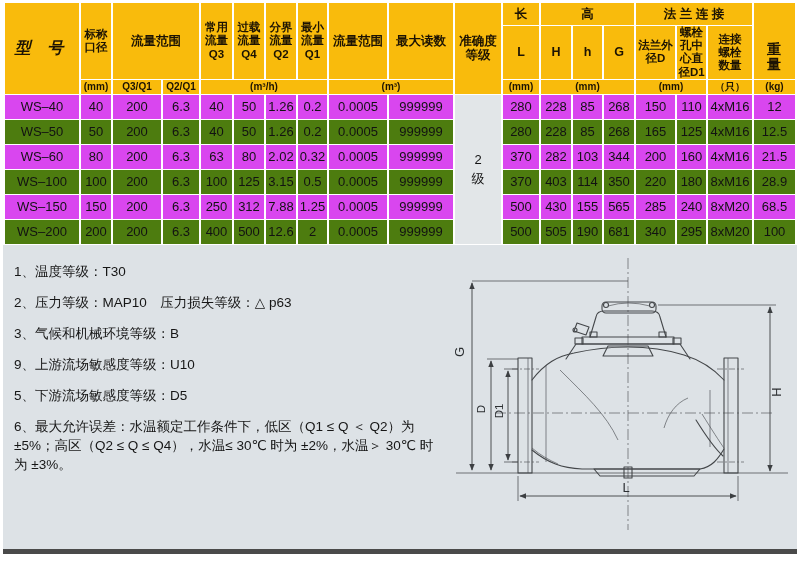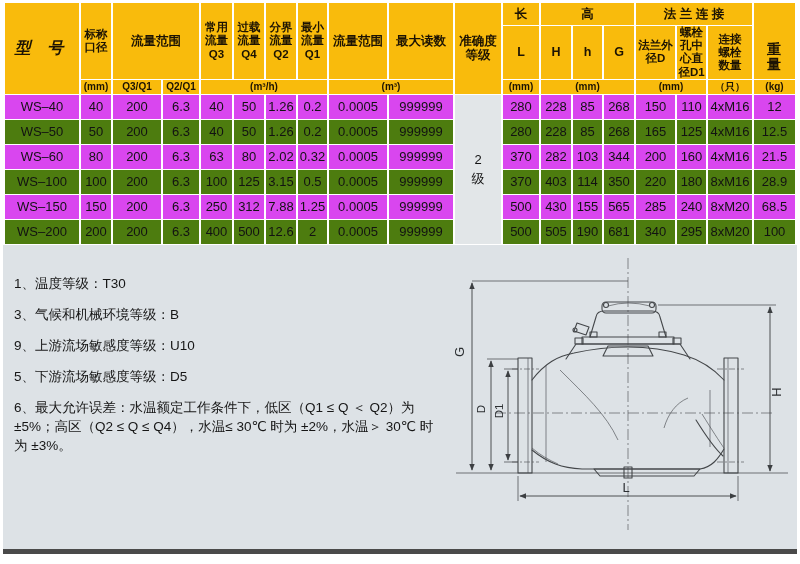--- a/index.html
+++ b/index.html
@@ -47,21 +47,21 @@
   .lower-section {
     position: absolute; left: 3px; top: 245px; width: 794px; height: 304px;
     background: #dde2e6;
   }
   .bottom-bar {
     position: absolute; left: 3px; top: 549px; width: 794px; height: 5px;
     background: #4a4a4a;
   }
   
   .notes {
-    position: absolute; left: 14px; top: 274px; width: 430px;
+    position: absolute; left: 14px; top: 262px; width: 430px;
     font-size: 13.5px; color: #161616;
   }
   .note { margin-bottom: 12px; line-height: 19px; }
   
   .drawing { position: absolute; left: 440px; top: 252px; }
   .outline { fill: none; stroke: #44474a; stroke-width: 1.1; stroke-linejoin: round; stroke-linecap: round; }
   .thinline { fill: none; stroke: #55585b; stroke-width: 0.7; }
   .dim { fill: none; stroke: #3c3f42; stroke-width: 0.9; }
   .ext { fill: none; stroke: #3c3f42; stroke-width: 0.7; }
   .cline { fill: none; stroke: #5a5d60; stroke-width: 0.7; stroke-dasharray: 11 3 2 3; }
@@ -255,20 +255,21 @@
         <td>8xM20</td>
         <td>100</td>
       </tr>
     </tbody>
 </table>
 
 <div class="lower-section"></div>
 
 <div class="notes">
     <div class="note">1、温度等级：T30</div>
+    <div class="note">2、压力等级：MAP10　压力损失等级：△ p63</div>
     <div class="note">3、气候和机械环境等级：B</div>
     <div class="note">9、上游流场敏感度等级：U10</div>
     <div class="note">5、下游流场敏感度等级：D5</div>
     <div class="note">6、最大允许误差：水温额定工作条件下，低区（Q1 ≤ Q ＜ Q2）为 ±5%；高区（Q2 ≤ Q ≤ Q4），水温≤ 30℃ 时为 ±2%，水温＞ 30℃ 时为 ±3%。</div>
   </div>
 
 <svg class="drawing" width="360" height="288" viewBox="440 252 360 288">
   <defs>
     <marker id="arr" viewBox="0 0 10 10" refX="9" refY="5" markerWidth="8" markerHeight="8" orient="auto-start-reverse">
       <path d="M0,1 L10,5 L0,9 z" fill="#3c3f42"></path>

